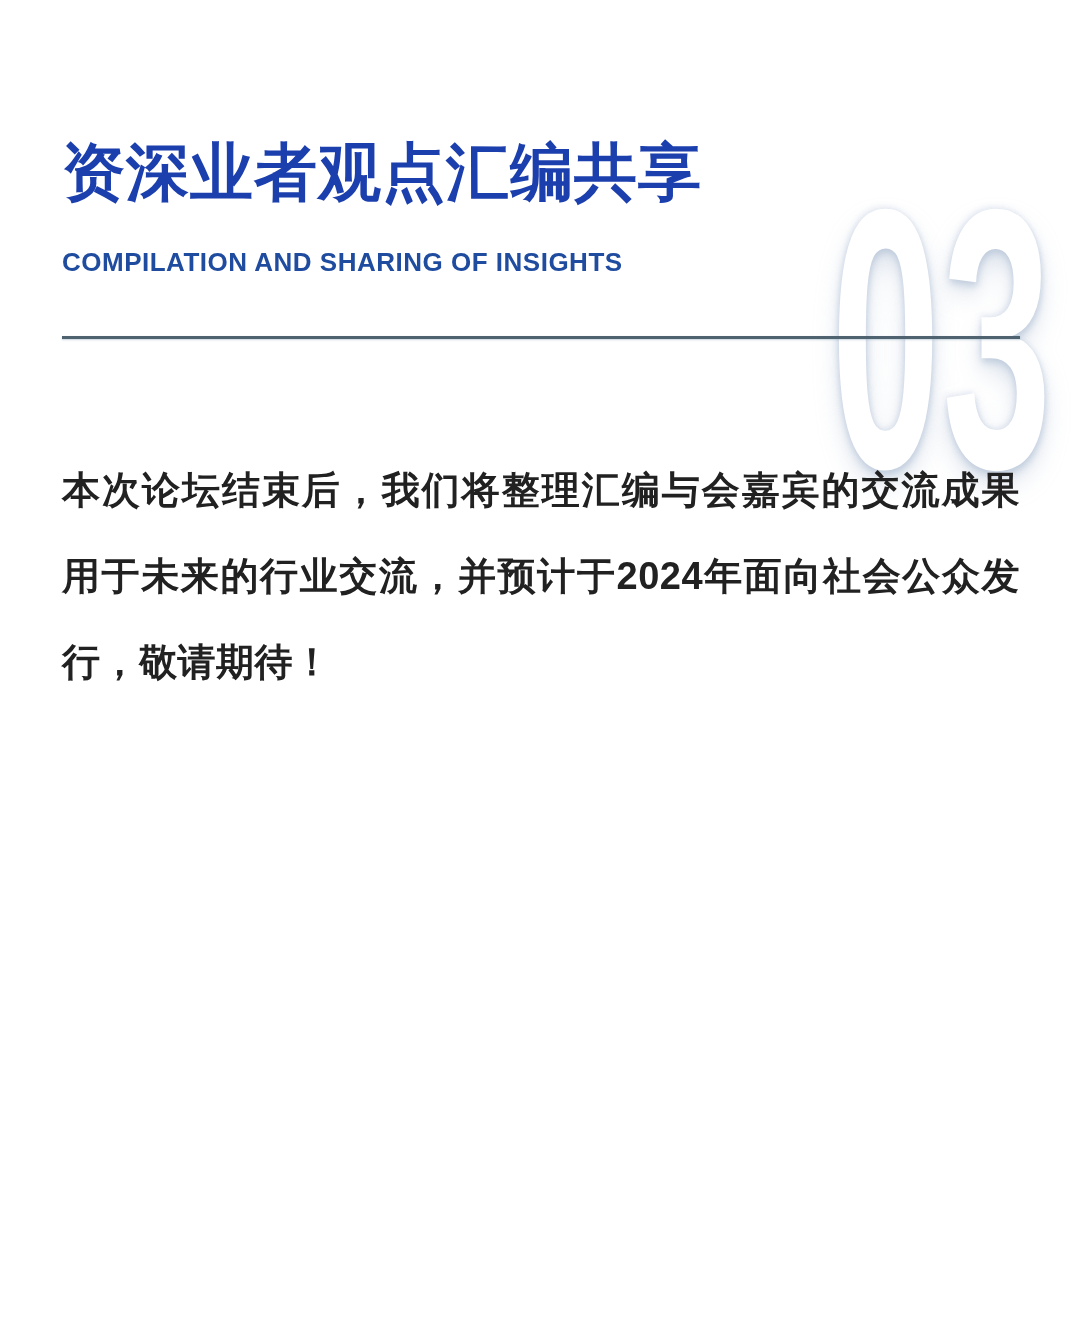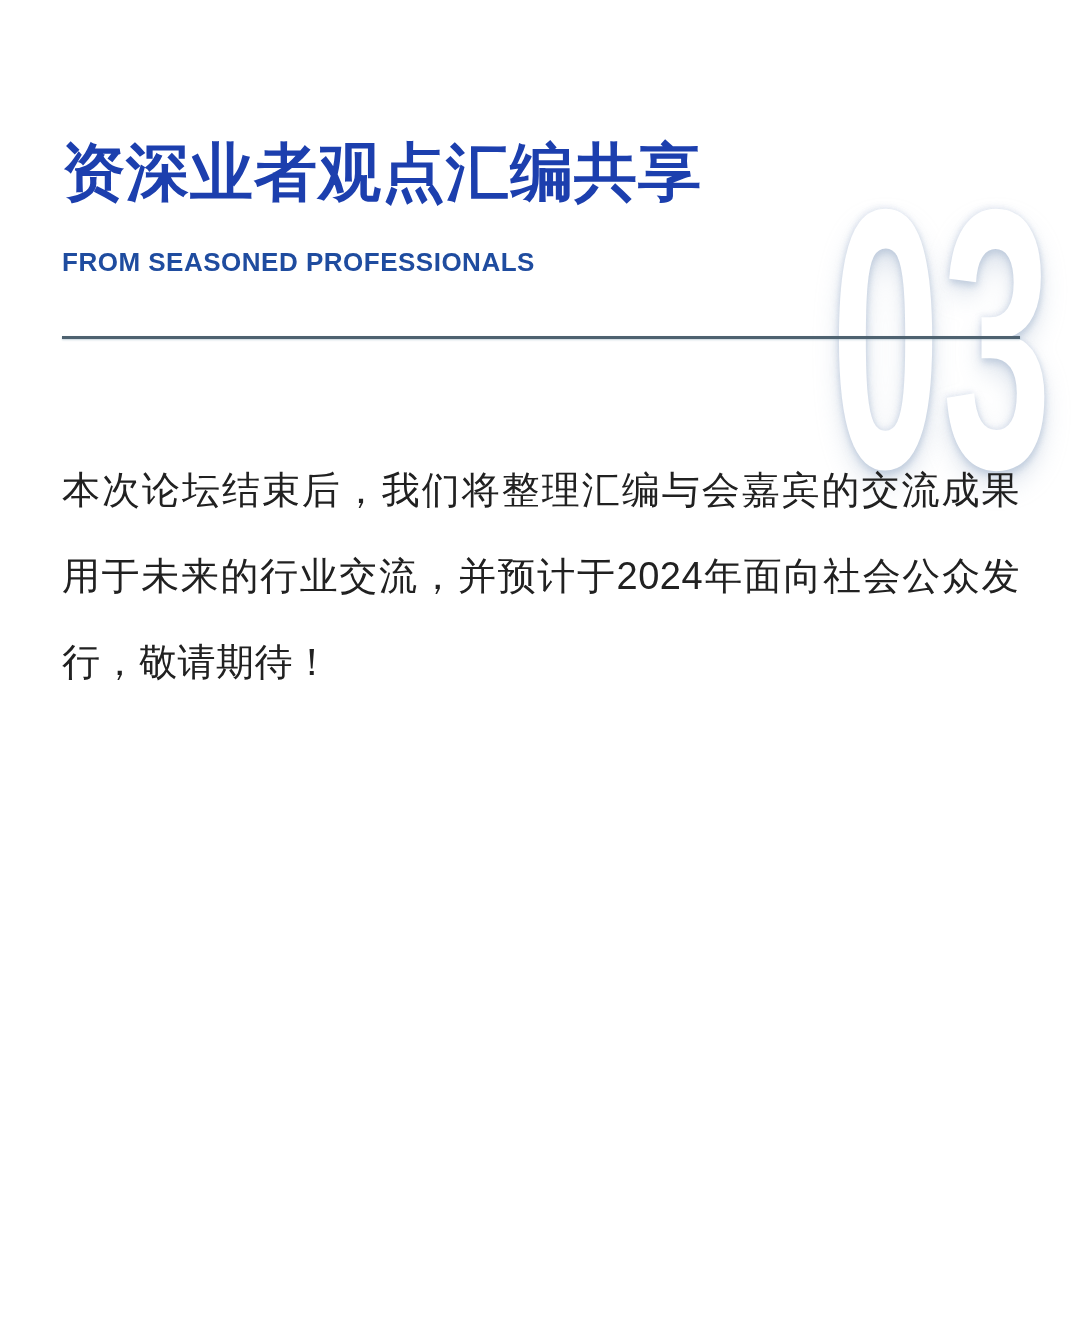--- a/index.html
+++ b/index.html
@@ -66,20 +66,21 @@
   }
   .divider {
     margin-top: 48px;
     height: 3px;
     width: 100%;
     background: #4e6270;
     box-shadow: 0 1px 2px rgba(130, 160, 180, 0.45);
   }
   .body-text {
     margin-top: 108px;
+    font-weight: bold;
   }
   .body-text p {
     margin: 0;
     font-size: 38px;
     line-height: 86px;
     color: #212121;
     text-align: justify;
     text-justify: inter-ideograph;
     letter-spacing: 0.5px;
   }
@@ -92,21 +93,21 @@
 
 <div class="page">
 
   <div class="section-number">03</div>
 
   <div class="content">
 
     <h1 class="title-cn">资深业者观点汇编共享</h1>
 
     <div class="subtitle-en">
-      <div class="subtitle-line">FROM SEASONED PROFESSIONALS</div>
+      <div class="subtitle-line">COMPILATION AND SHARING OF INSIGHTS</div>
     </div>
 
     <div class="divider"></div>
 
     <div class="body-text">
       <p>本次论坛结束后，我们将整理汇编与会嘉宾的交流成果用于未来的行业交流，并预计于2024年面向社会公众发行，敬请期待！</p>
     </div>
 
   </div>
 </div>

